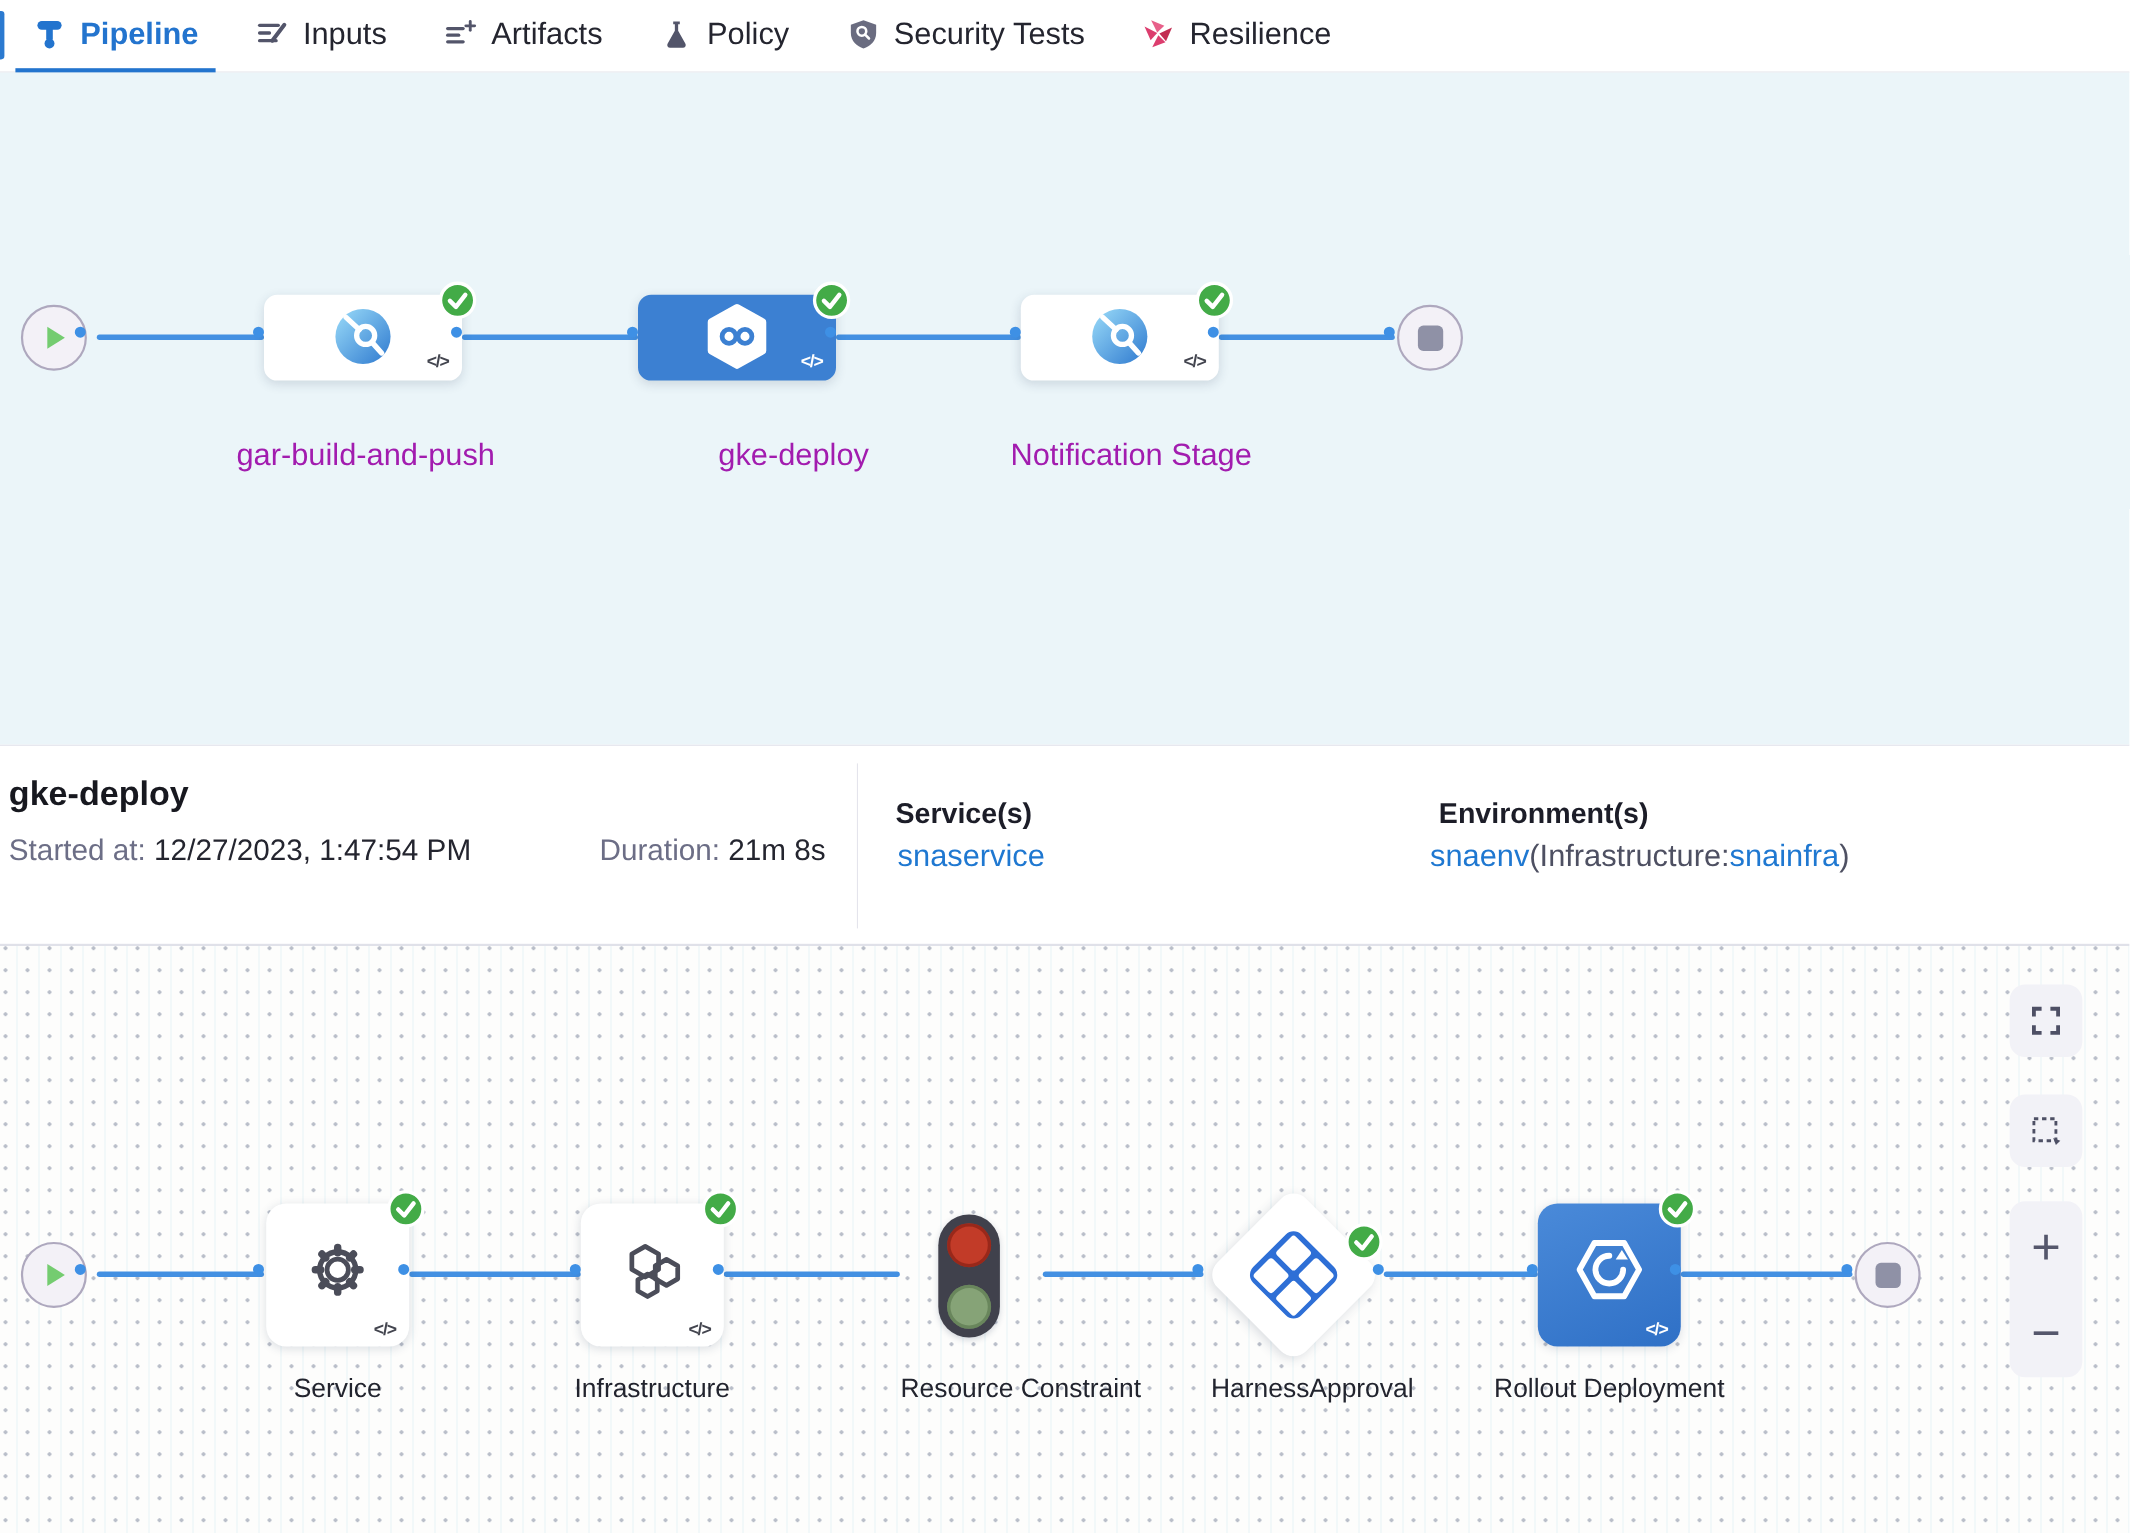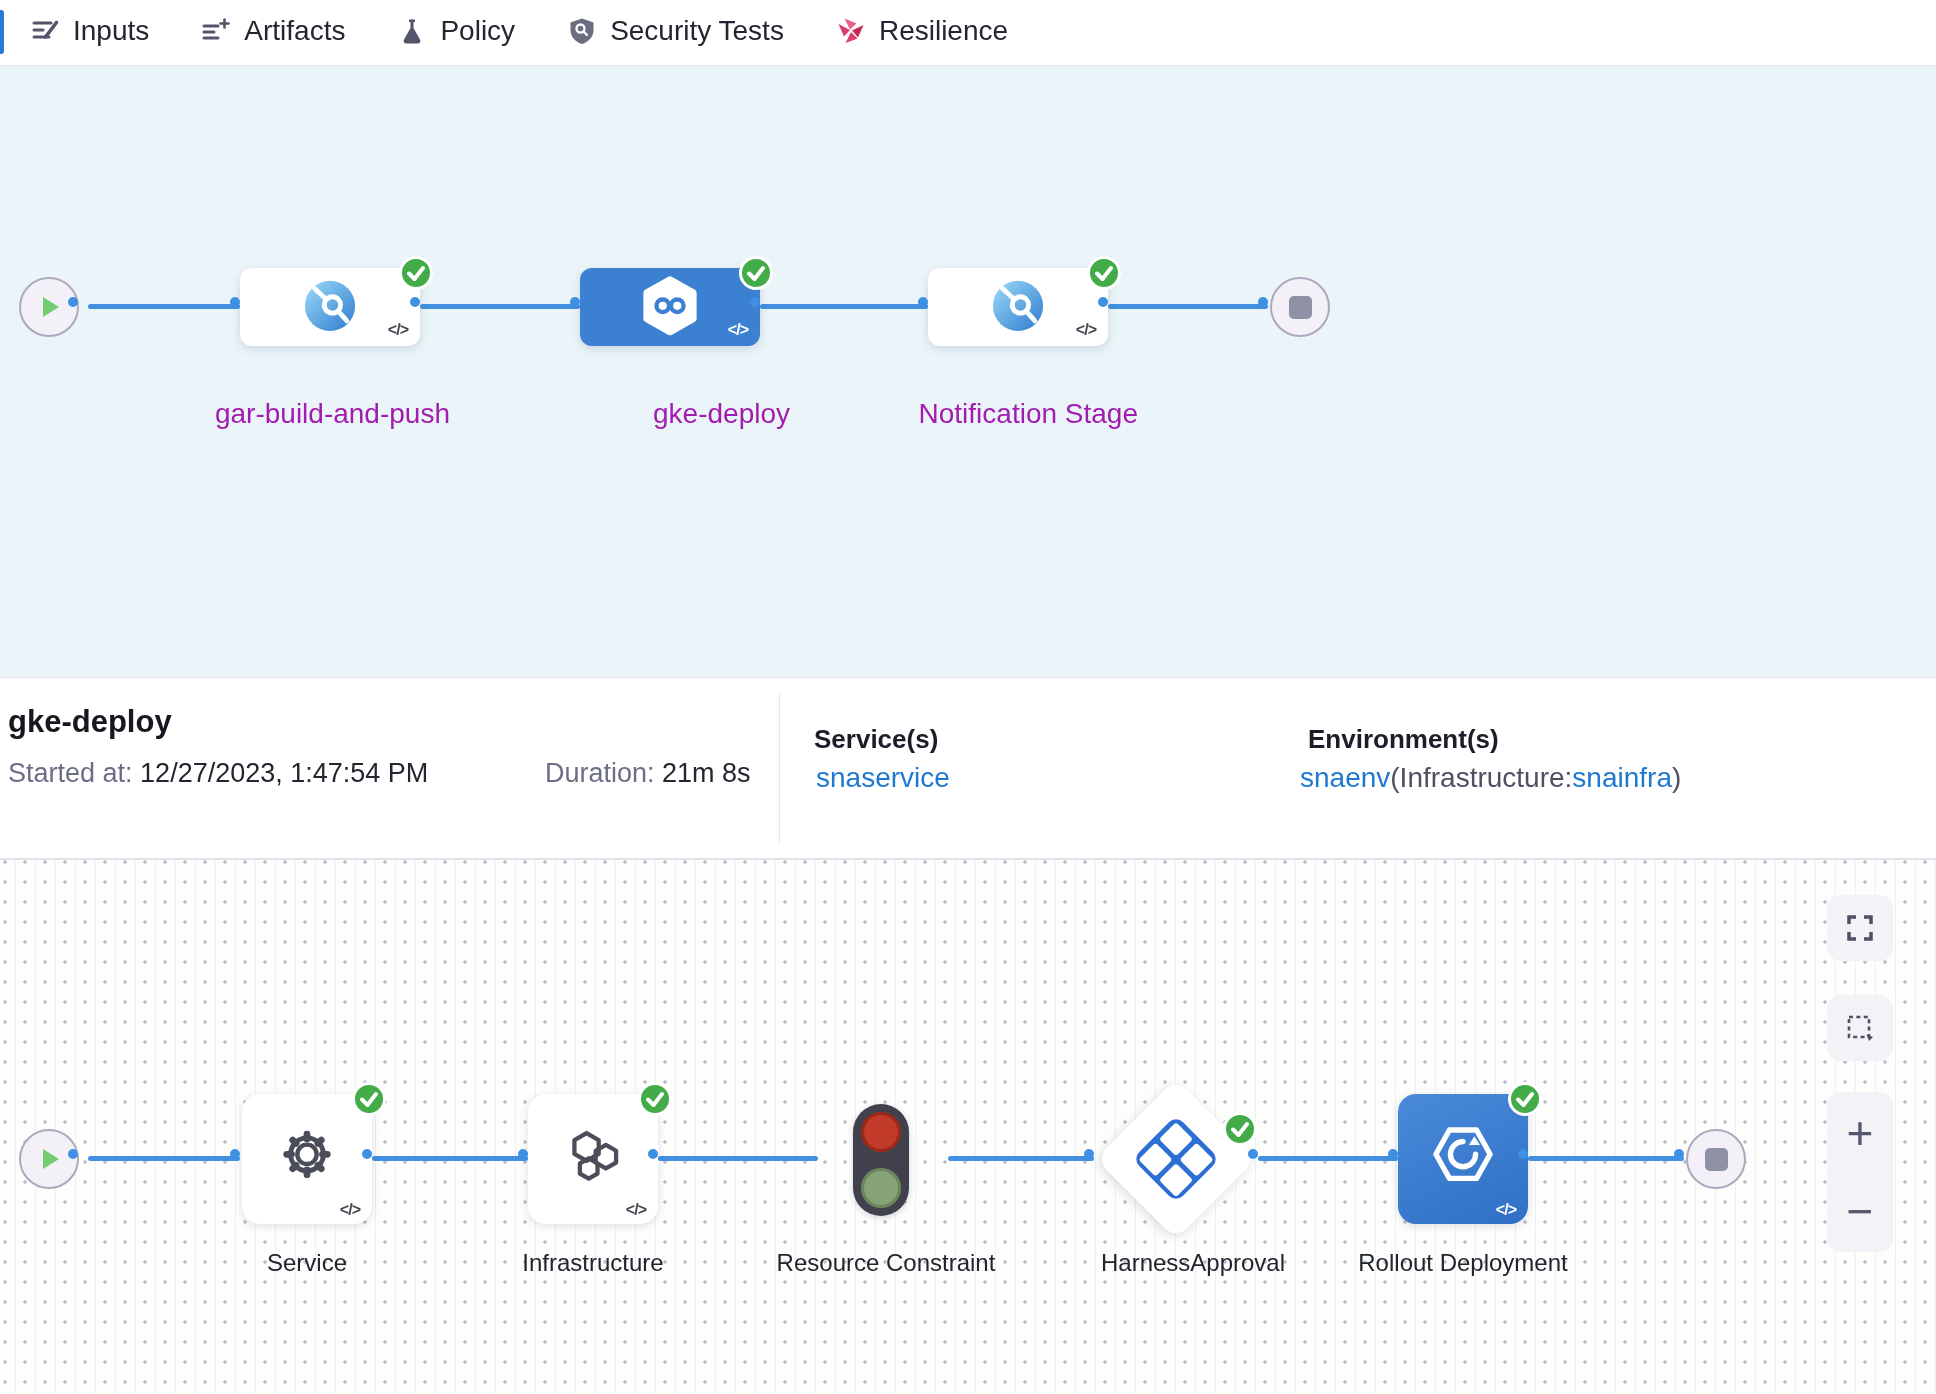--- a/index.html
+++ b/index.html
@@ -95,20 +95,30 @@
               font-size:46px; font-weight:300; color:#55576C; cursor:pointer; }
 </style>
 </head>
 <body>
 
 <div class="app">
 
   <div class="tabbar">
     <div class="nav-sliver"></div>
 
+    <div class="tab active">
+      <span class="ticon">
+        <svg viewBox="0 0 30 30" width="30" height="30">
+            <rect x="4" y="3" width="22" height="8" rx="4" fill="#2374CE"></rect>
+            <rect x="12" y="9" width="6" height="11" fill="#2374CE"></rect>
+            <circle cx="15" cy="23.5" r="4.5" fill="#2374CE"></circle>
+          </svg>
+      </span>
+      <span class="tlabel">Pipeline</span>
+    </div>
 
     <div class="tab">
       <span class="ticon">
         <svg viewBox="0 0 30 30" width="30" height="30" fill="none" stroke="#53556A" stroke-width="3" stroke-linecap="round">
             <line x1="4" y1="7" x2="21" y2="7"></line>
             <line x1="4" y1="14" x2="13" y2="14"></line>
             <line x1="4" y1="21" x2="19" y2="21"></line>
             <line x1="15.5" y1="21" x2="26.5" y2="6.5" stroke-width="3.6"></line>
           </svg>
       </span>
@@ -373,21 +383,21 @@
     <div class="dot" style="left:518px; top:289px;"></div>
     <div class="dot" style="left:648px; top:289px;"></div>
     <div class="dot" style="left:1084px; top:289px;"></div>
     <div class="dot" style="left:1248px; top:289px;"></div>
     <div class="dot" style="left:1388px; top:289px;"></div>
     <div class="dot" style="left:1518px; top:289px;"></div>
     <div class="dot" style="left:1674px; top:289px;"></div>
 
     <div class="step-label" style="left:195px;">Service</div>
     <div class="step-label" style="left:481px;">Infrastructure</div>
-    <div class="step-label" style="left:774px;">Resource Constraint</div>
+    <div class="step-label" style="left:816px;">Resource Constraint</div>
     <div class="step-label narrow" style="left:1076px;">HarnessApproval</div>
     <div class="step-label" style="left:1351px;">Rollout Deployment</div>
 
     <div class="ctrl-btn" style="top:35px;">
       <svg width="30" height="30" viewBox="0 0 30 30" fill="none" stroke="#4E5065" stroke-width="3.5">
           <path d="M4 11 V4 H11"></path>
           <path d="M19 4 H26 V11"></path>
           <path d="M26 19 V26 H19"></path>
           <path d="M11 26 H4 V19"></path>
         </svg>

